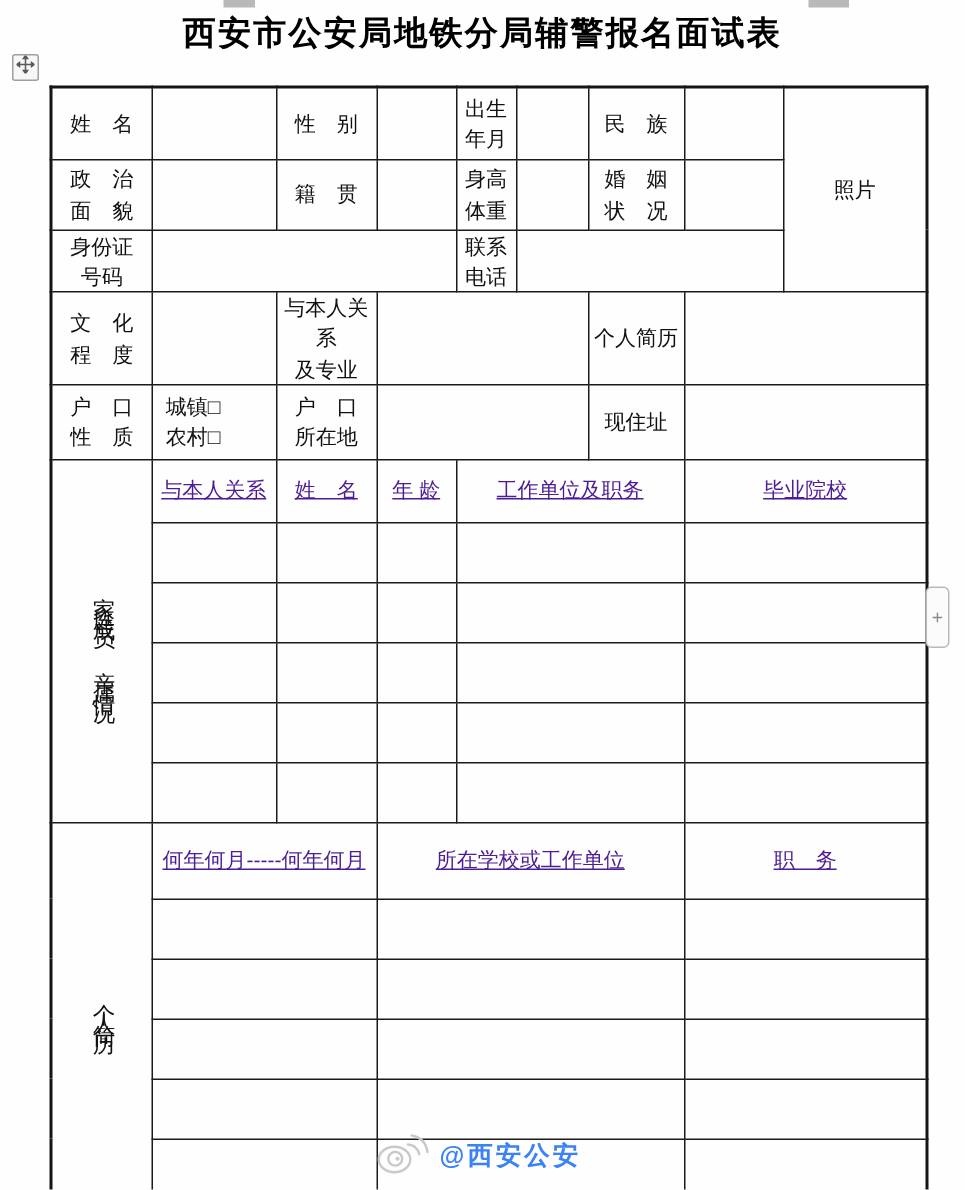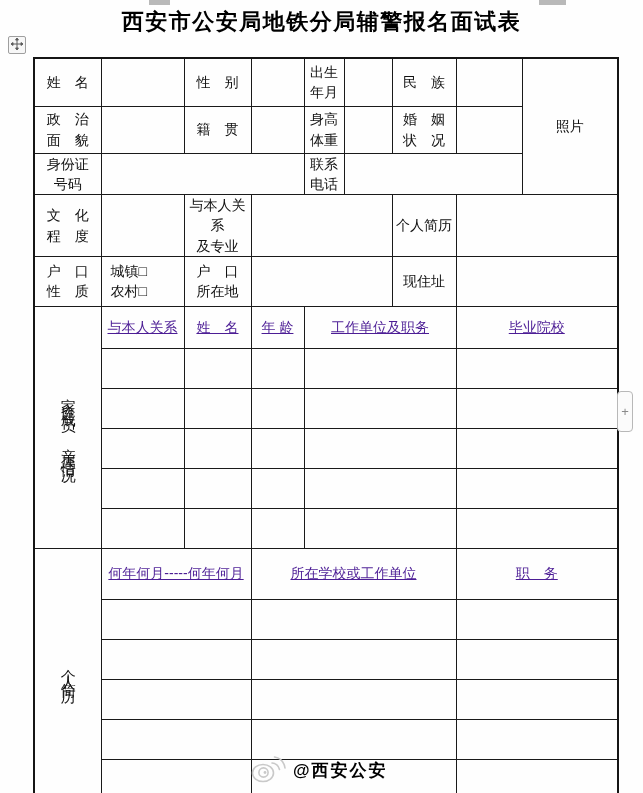--- a/index.html
+++ b/index.html
@@ -56,21 +56,21 @@
     position:absolute;left:617px;top:391px;width:16px;height:41px;
     background:#fbfbfb;border:1px solid #b8b8b8;border-radius:4px;
     display:flex;align-items:center;justify-content:center;
     font-size:13px;color:#8a8a8a;box-sizing:border-box;
   }
 
   
   .watermark{
     position:absolute;left:250px;top:750px;height:40px;
     display:flex;align-items:center;gap:5px;
-    color:#000000;
+    color:#3b82f6;
   }
   .watermark-text{font-size:17px;letter-spacing:2px;font-weight:600;}
 </style>
 </head>
 <body>
 
 <div class="top-artifact" id="artifact-1"></div>
 <div class="top-artifact" id="artifact-2"></div>
 
 <div class="form-title">西安市公安局地铁分局辅警报名面试表</div>

